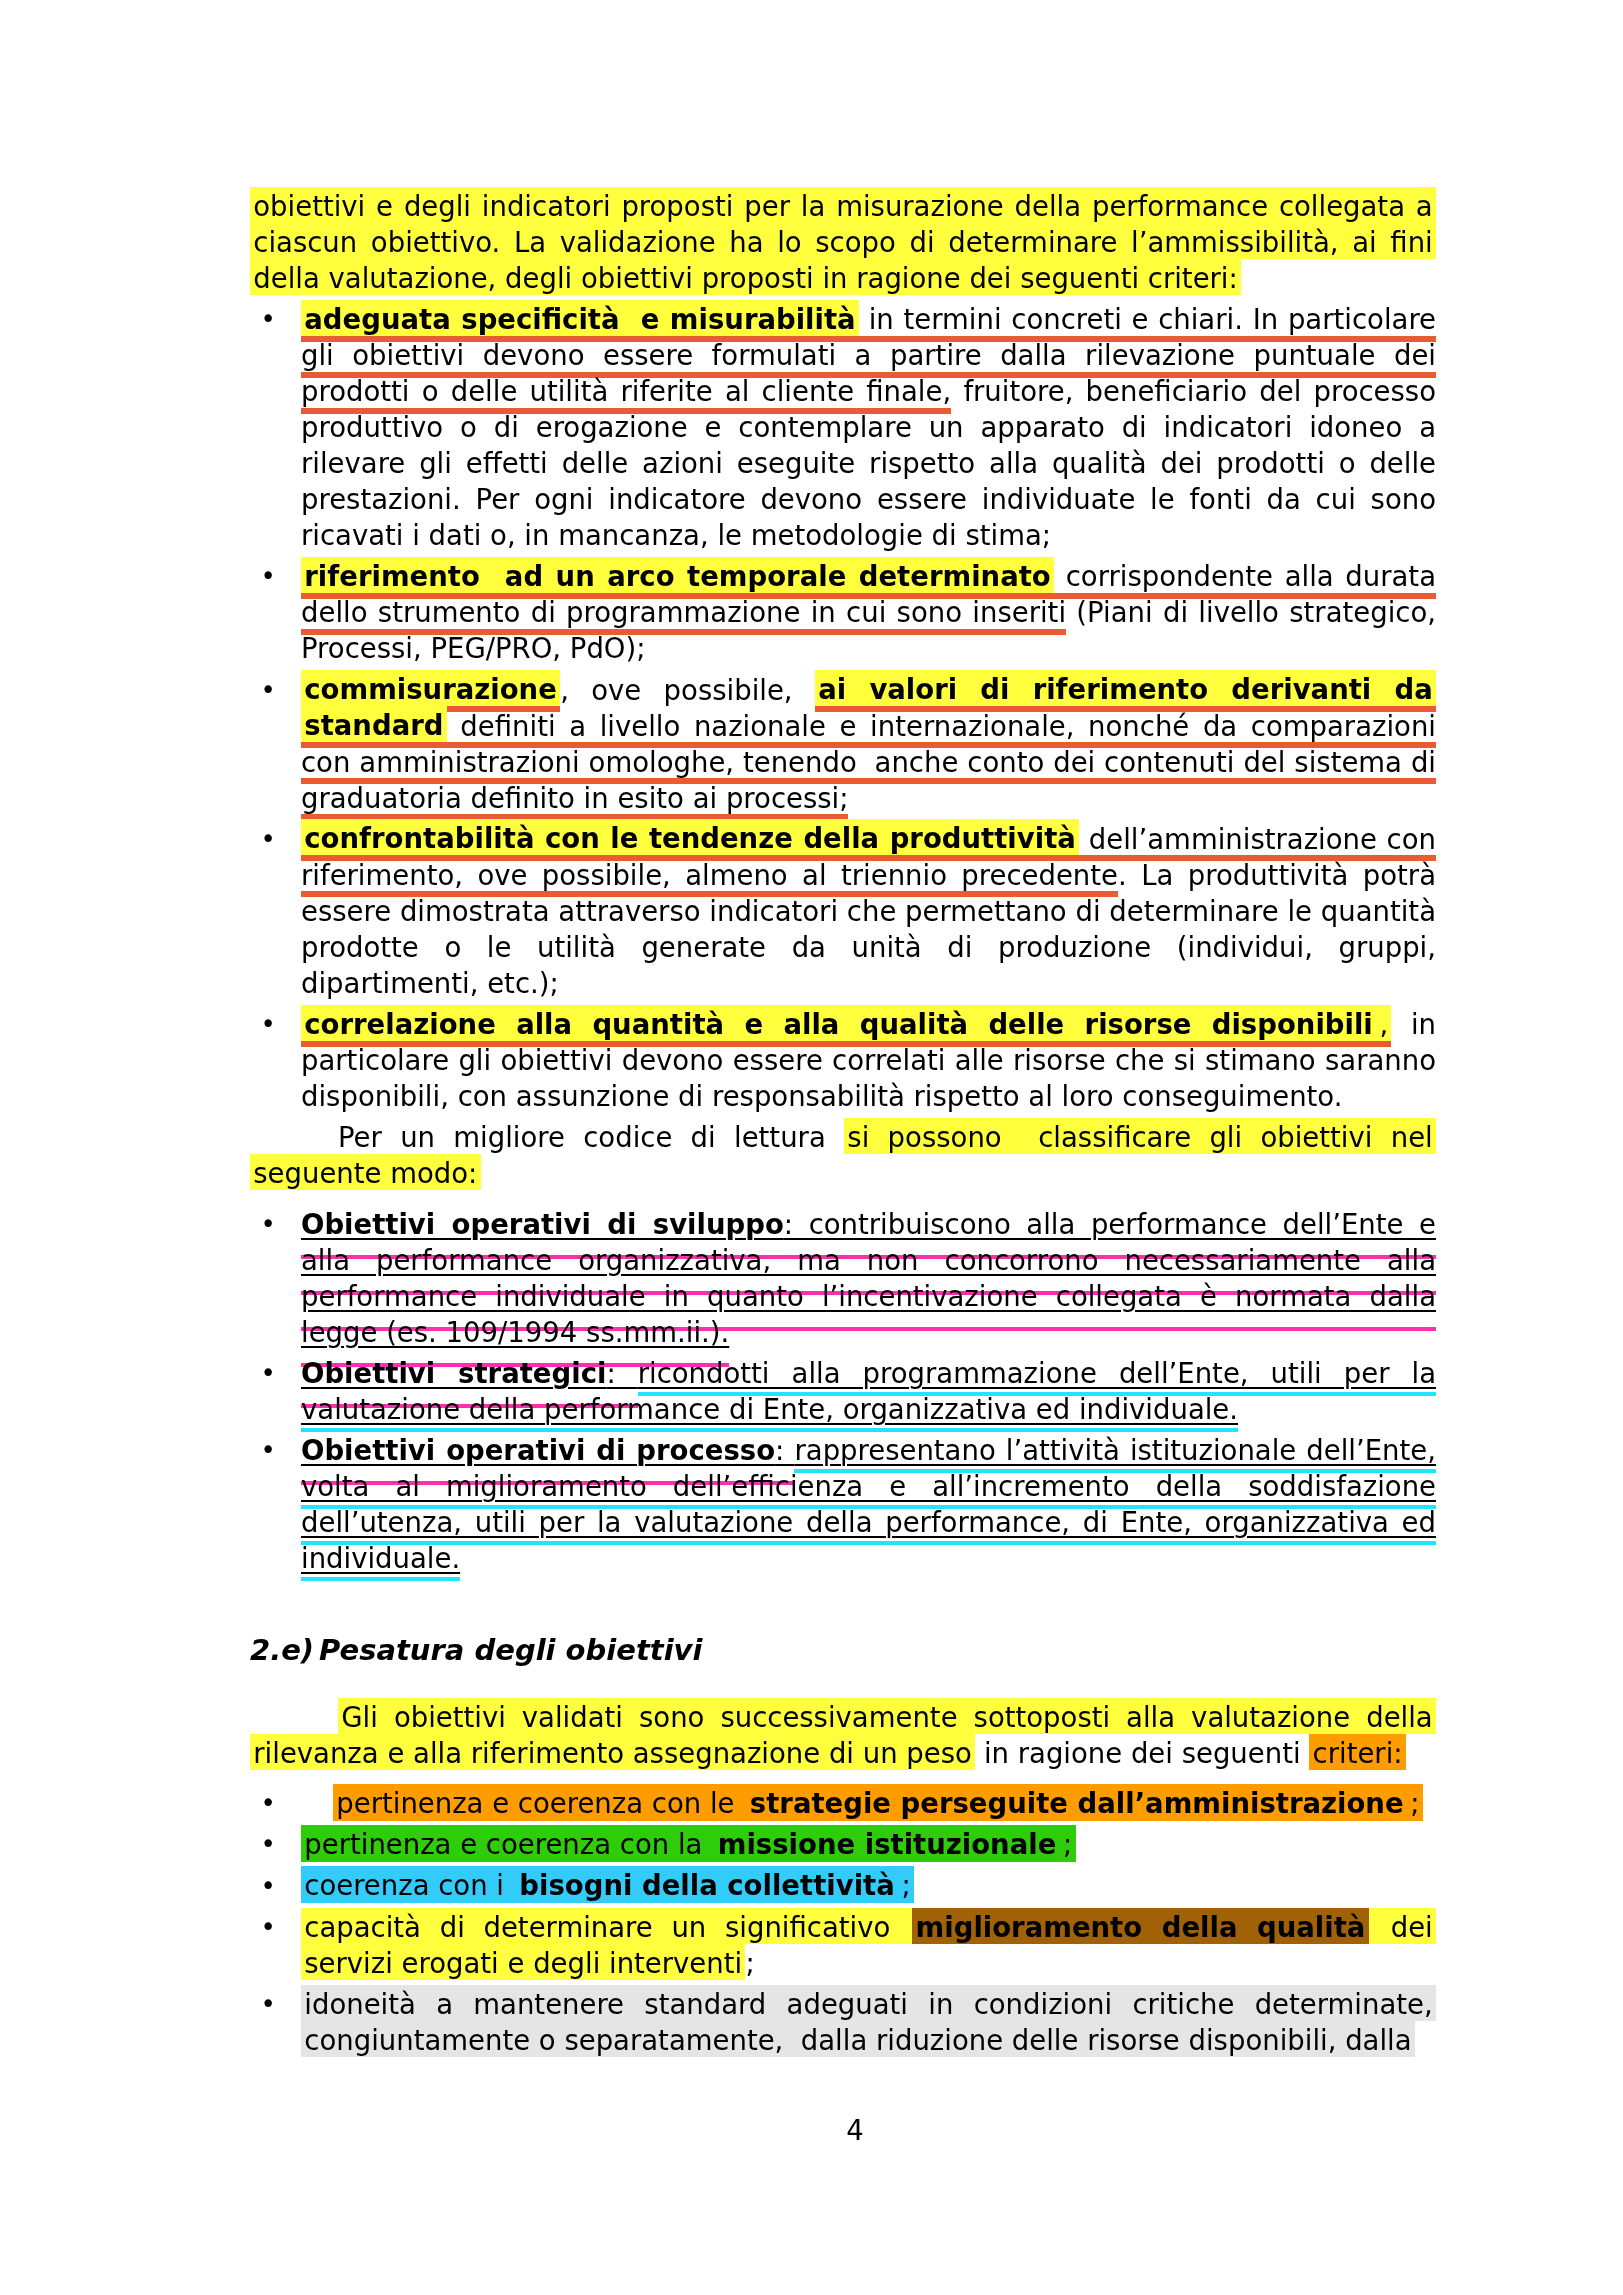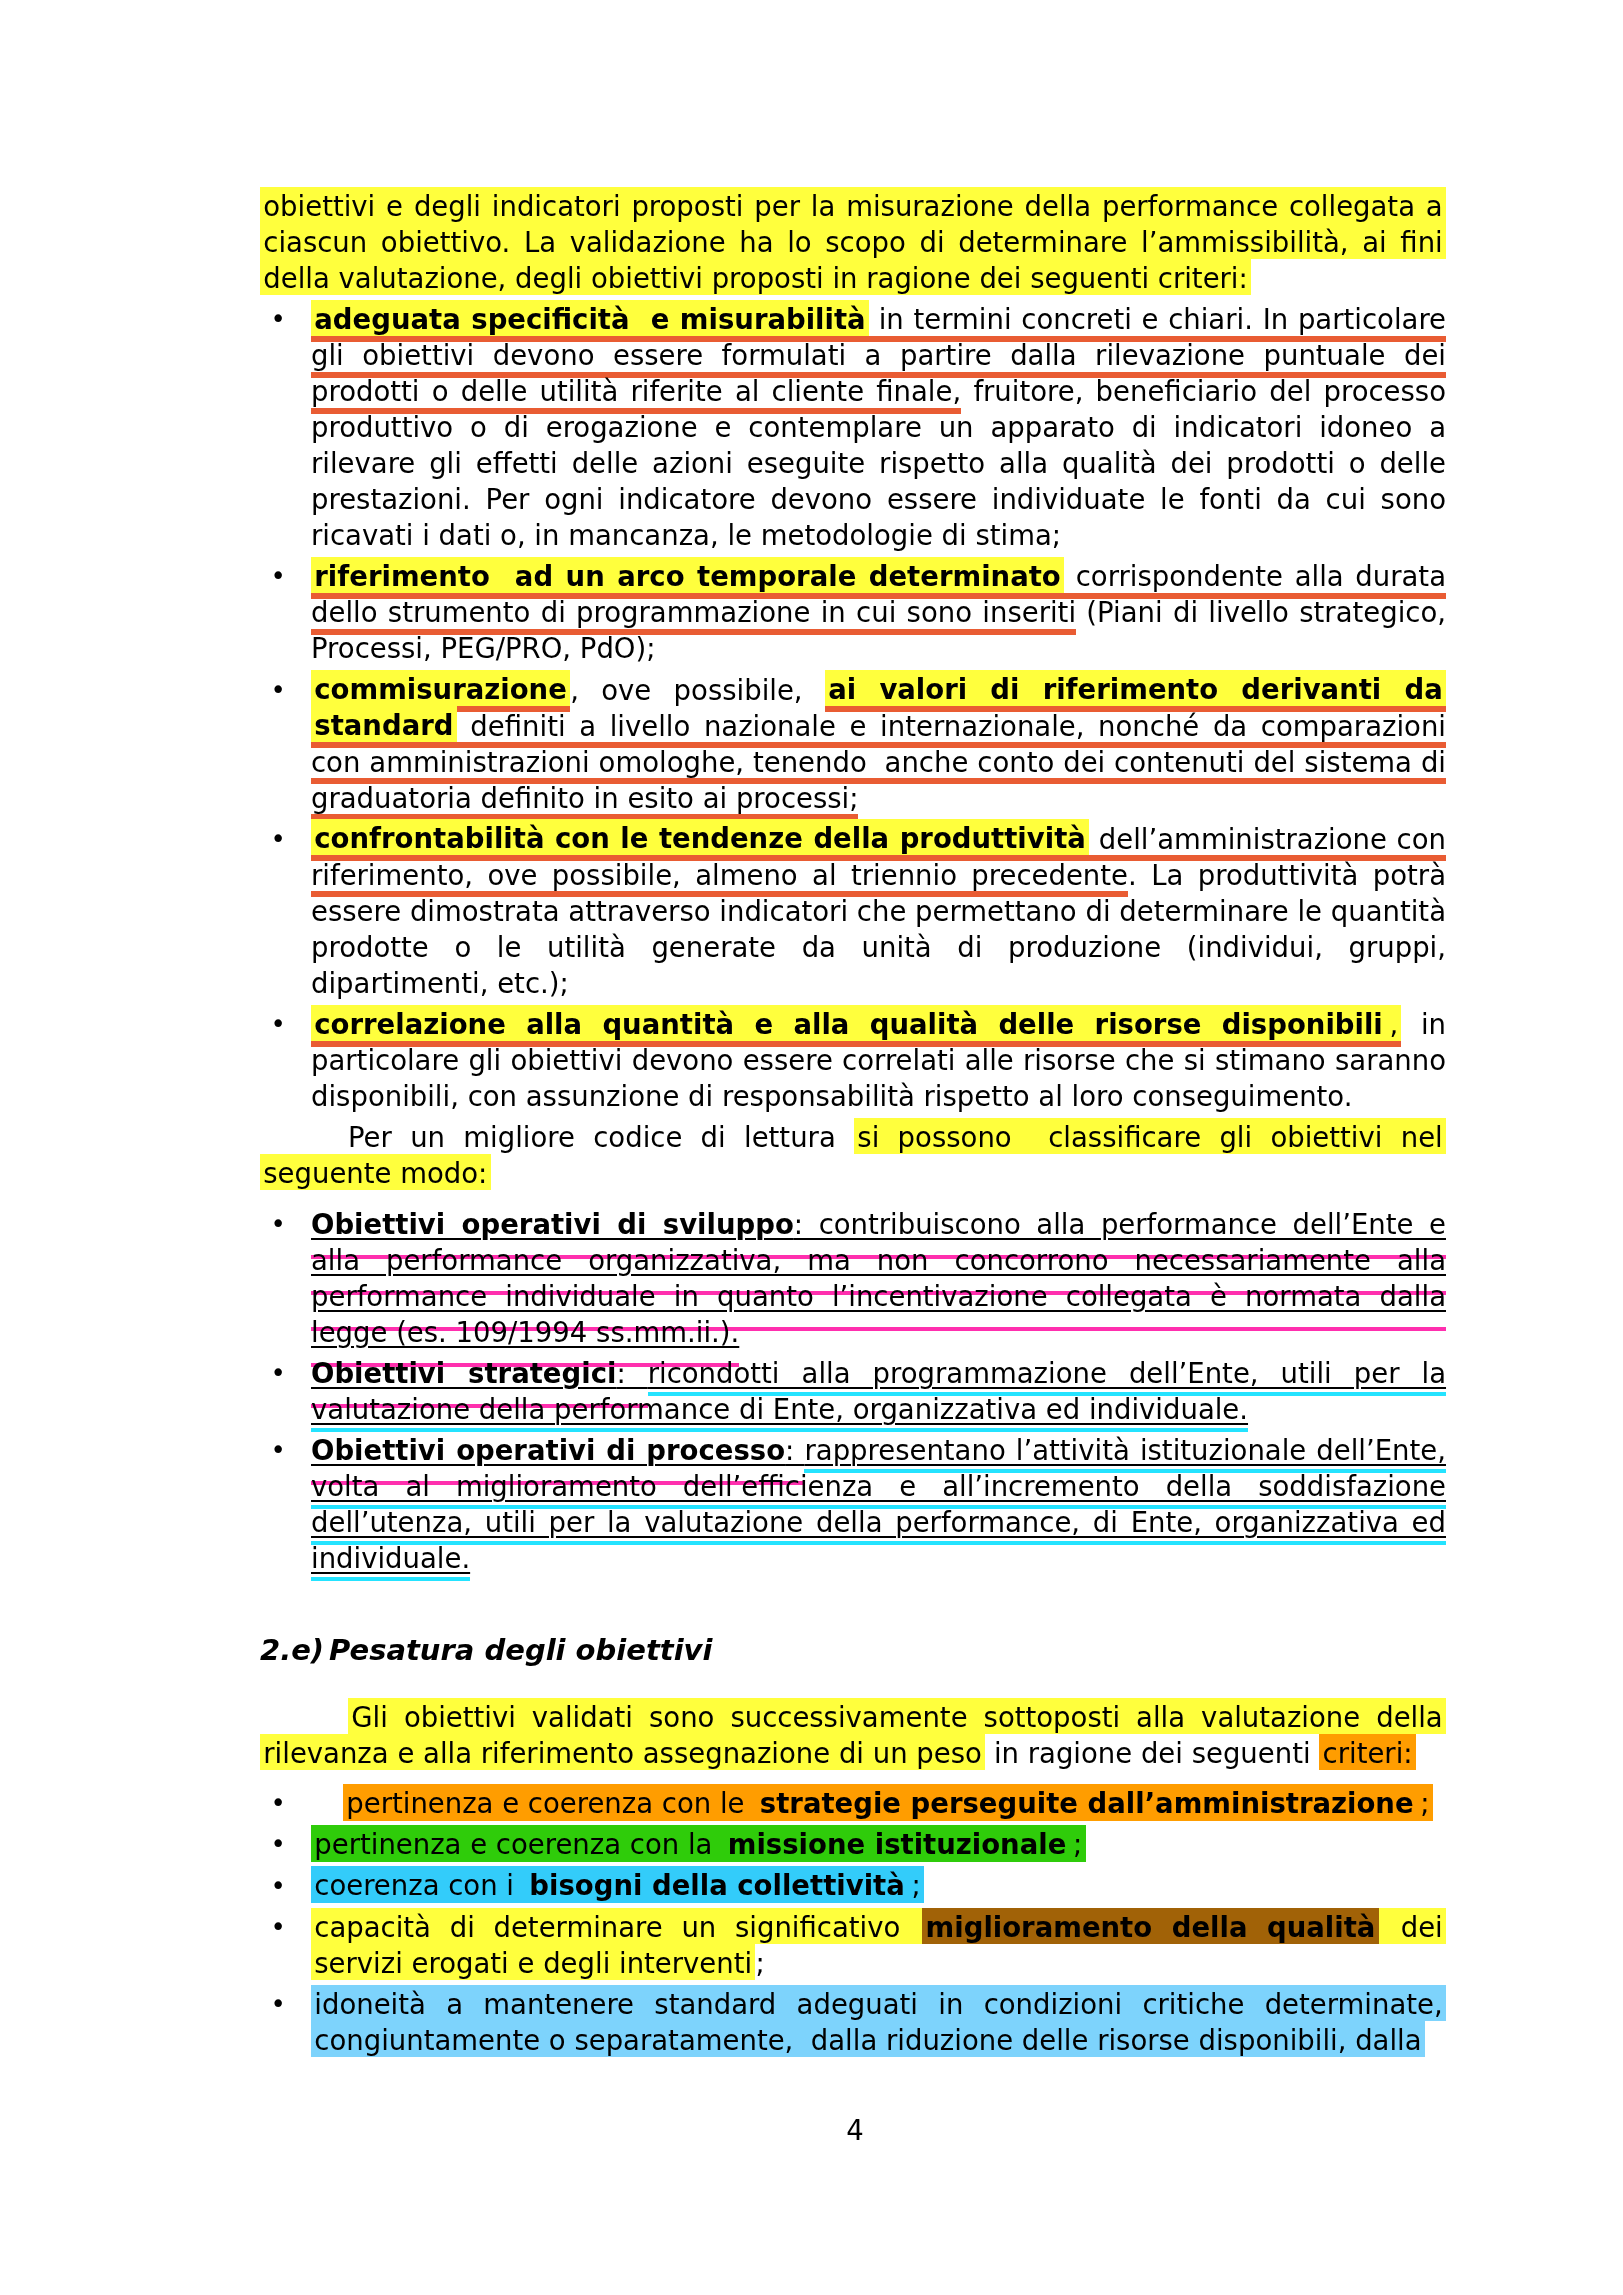--- a/index.html
+++ b/index.html
@@ -2,21 +2,21 @@
 <html style="font-size:10.5px"><head>
 <meta charset="utf-8">
 <style>
   html,body{margin:0;padding:0;}
   body{
     width:1623px;height:2295px;background:#ffffff;position:relative;overflow:hidden;
     font-family:"DejaVu Sans","Liberation Sans",sans-serif;
     font-size:27.5px;line-height:36px;color:#000000;
   }
   .doc{
-    position:absolute;left:260px;top:188px;width:1186px;
+    position:absolute;left:250px;top:188px;width:1186px;
   }
   .p{text-align:justify;margin:0 0 5.2px 0;}
   .indent{text-indent:88px;}
   .sp1{margin-bottom:14.4px;}
   .sp2{margin-bottom:11.8px;}
   .crit{margin-bottom:15.7px;}
   .li{position:relative;padding-left:51px;text-align:justify;margin-bottom:5.2px;}
   .marker{
     position:absolute;left:10.5px;top:0;width:33px;
     font-size:26px;line-height:36px;text-align:left;
@@ -54,17 +54,17 @@
     <div class="p indent sp1"><span>Per un migliore codice di lettura </span><span class="hy hl" style="background: rgb(255, 255, 61);">si possono&nbsp; classificare gli obiettivi nel seguente modo:</span></div>
     <div class="li sp2"><span class="marker">•</span><span class="b up" style="border-bottom-color: rgb(255, 47, 174);">Obiettivi operativi di sviluppo</span><span class="up" style="border-bottom-color: rgb(255, 47, 174);">: contribuiscono alla performance dell’Ente e alla performance organizzativa, ma non concorrono necessariamente alla performance individuale in quanto l’incentivazione collegata è normata dalla legge (es. 109/1994 ss.mm.ii.).</span></div>
     <div class="li sp2"><span class="marker">•</span><span class="b up" style="border-bottom-color: rgb(255, 47, 174);">Obiettivi strategici</span><span class="up" style="border-bottom-color: rgb(255, 47, 174);">: </span><span class="uc" style="border-bottom-color: rgb(36, 227, 255);">ricondotti alla programmazione dell’Ente, utili per la valutazione della performance di Ente, organizzativa ed individuale.</span></div>
     <div class="li"><span class="marker">•</span><span class="b up" style="border-bottom-color: rgb(255, 47, 174);">Obiettivi operativi di processo</span><span class="up" style="border-bottom-color: rgb(255, 47, 174);">: </span><span class="uc" style="border-bottom-color: rgb(36, 227, 255);">rappresentano l’attività istituzionale dell’Ente, volta al miglioramento dell’efficienza e all’incremento della soddisfazione dell’utenza, utili per la valutazione della performance, di Ente, organizzativa ed individuale.</span></div>
     <div class="h"><span class="num">2.e)</span><span>Pesatura degli obiettivi</span></div>
     <div class="p indent sp1"><span class="hy hl" style="background: rgb(255, 255, 61);">Gli obiettivi validati sono successivamente sottoposti alla valutazione della rilevanza e alla riferimento assegnazione di un peso</span><span> in ragione dei seguenti </span><span class="ho hl" style="background: rgb(255, 157, 0);">criteri:</span></div>
     <div class="li crit"><span class="marker">•</span><span class="ho hl" style="background: rgb(255, 157, 0); margin-left: 32px;">pertinenza e coerenza con le </span><span class="b ho hl" style="background: rgb(255, 157, 0);">strategie perseguite dall’amministrazione</span><span class="ho hl" style="background: rgb(255, 157, 0);">;</span></div>
     <div class="li crit"><span class="marker">•</span><span class="hg hl" style="background: rgb(47, 204, 10);">pertinenza e coerenza con la </span><span class="b hg hl" style="background: rgb(47, 204, 10);">missione istituzionale</span><span class="hg hl" style="background: rgb(47, 204, 10);">;</span></div>
     <div class="li crit"><span class="marker">•</span><span class="hc hl" style="background: rgb(51, 204, 250);">coerenza con i </span><span class="b hc hl" style="background: rgb(51, 204, 250);">bisogni della collettività</span><span class="hc hl" style="background: rgb(51, 204, 250);">;</span></div>
     <div class="li crit"><span class="marker">•</span><span class="hy hl" style="background: rgb(255, 255, 61);">capacità di determinare un significativo </span><span class="b hy hl" style="background: #a16207;">miglioramento della qualità</span><span class="hy hl" style="background: rgb(255, 255, 61);"> dei servizi erogati e degli interventi</span><span>;</span></div>
-    <div class="li crit"><span class="marker">•</span><span class="hy hl" style="background: #7dd3fc;">idoneità a mantenere standard adeguati in condizioni critiche determinate, congiuntamente o separatamente,&nbsp; dalla riduzione delle risorse disponibili, dalla</span></div>
+    <div class="li crit"><span class="marker">•</span><span class="hy hl" style="background: #e5e5e5;">idoneità a mantenere standard adeguati in condizioni critiche determinate, congiuntamente o separatamente,&nbsp; dalla riduzione delle risorse disponibili, dalla</span></div>
   </div>
 
 <div class="footer">4</div>
 
 
 </body></html>

